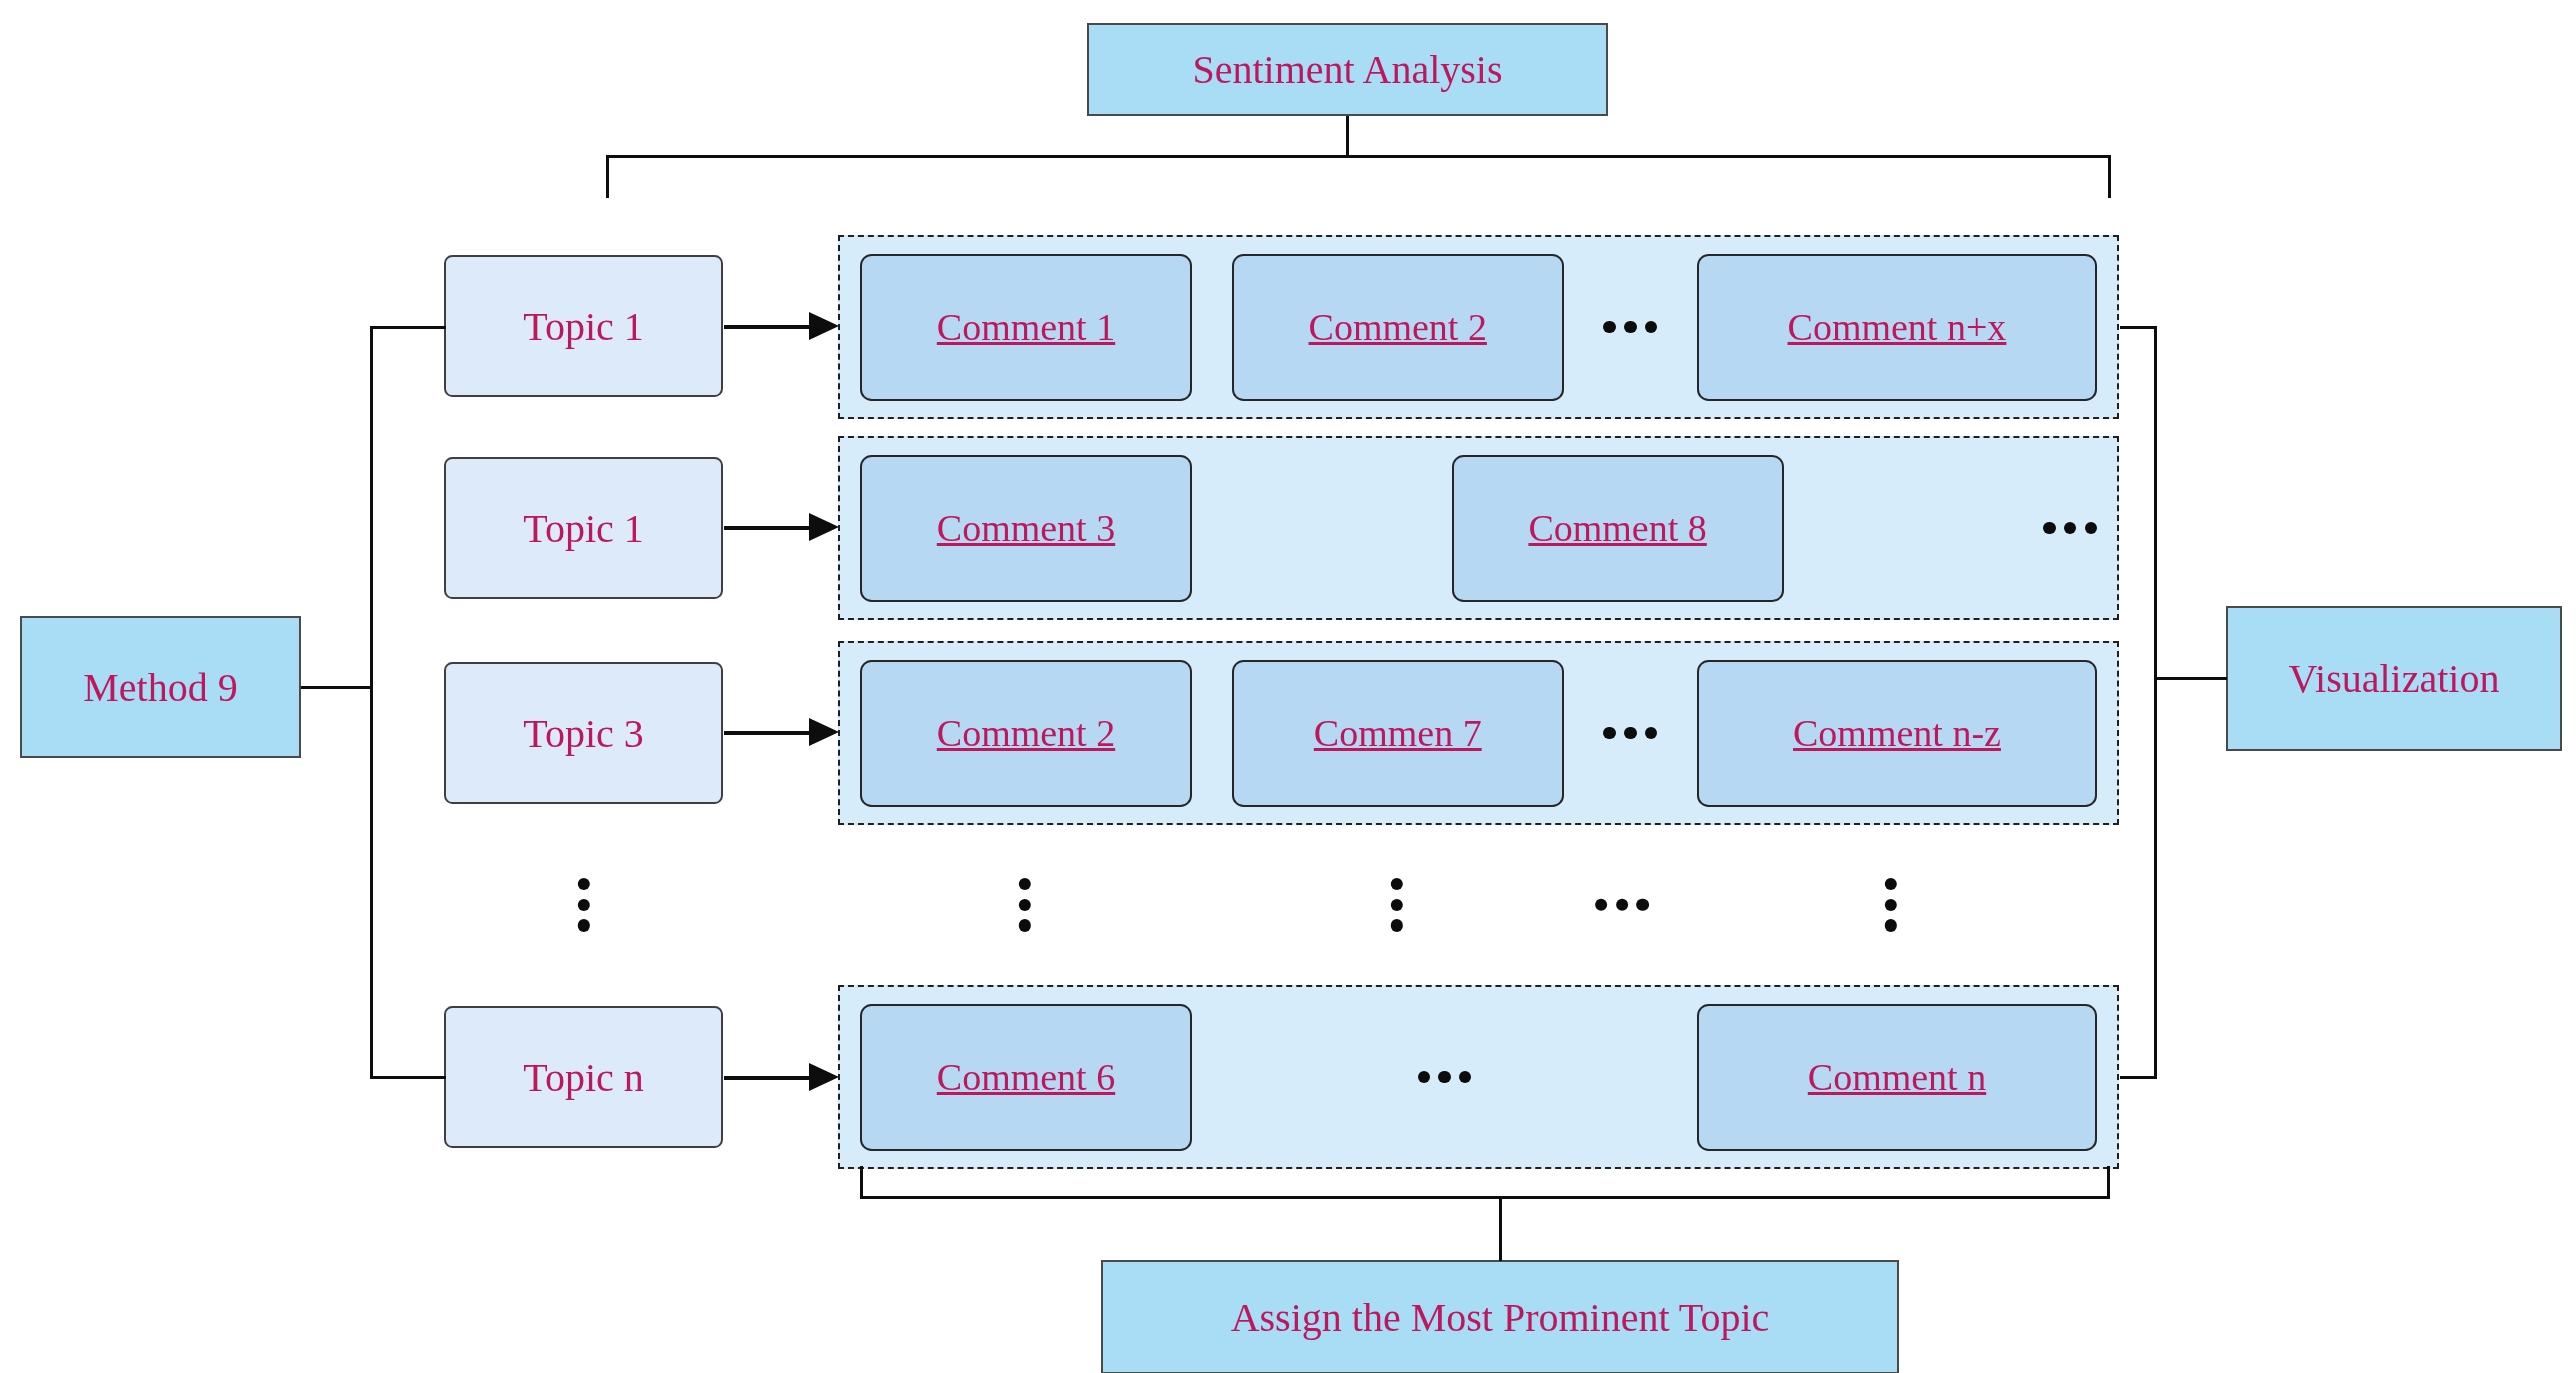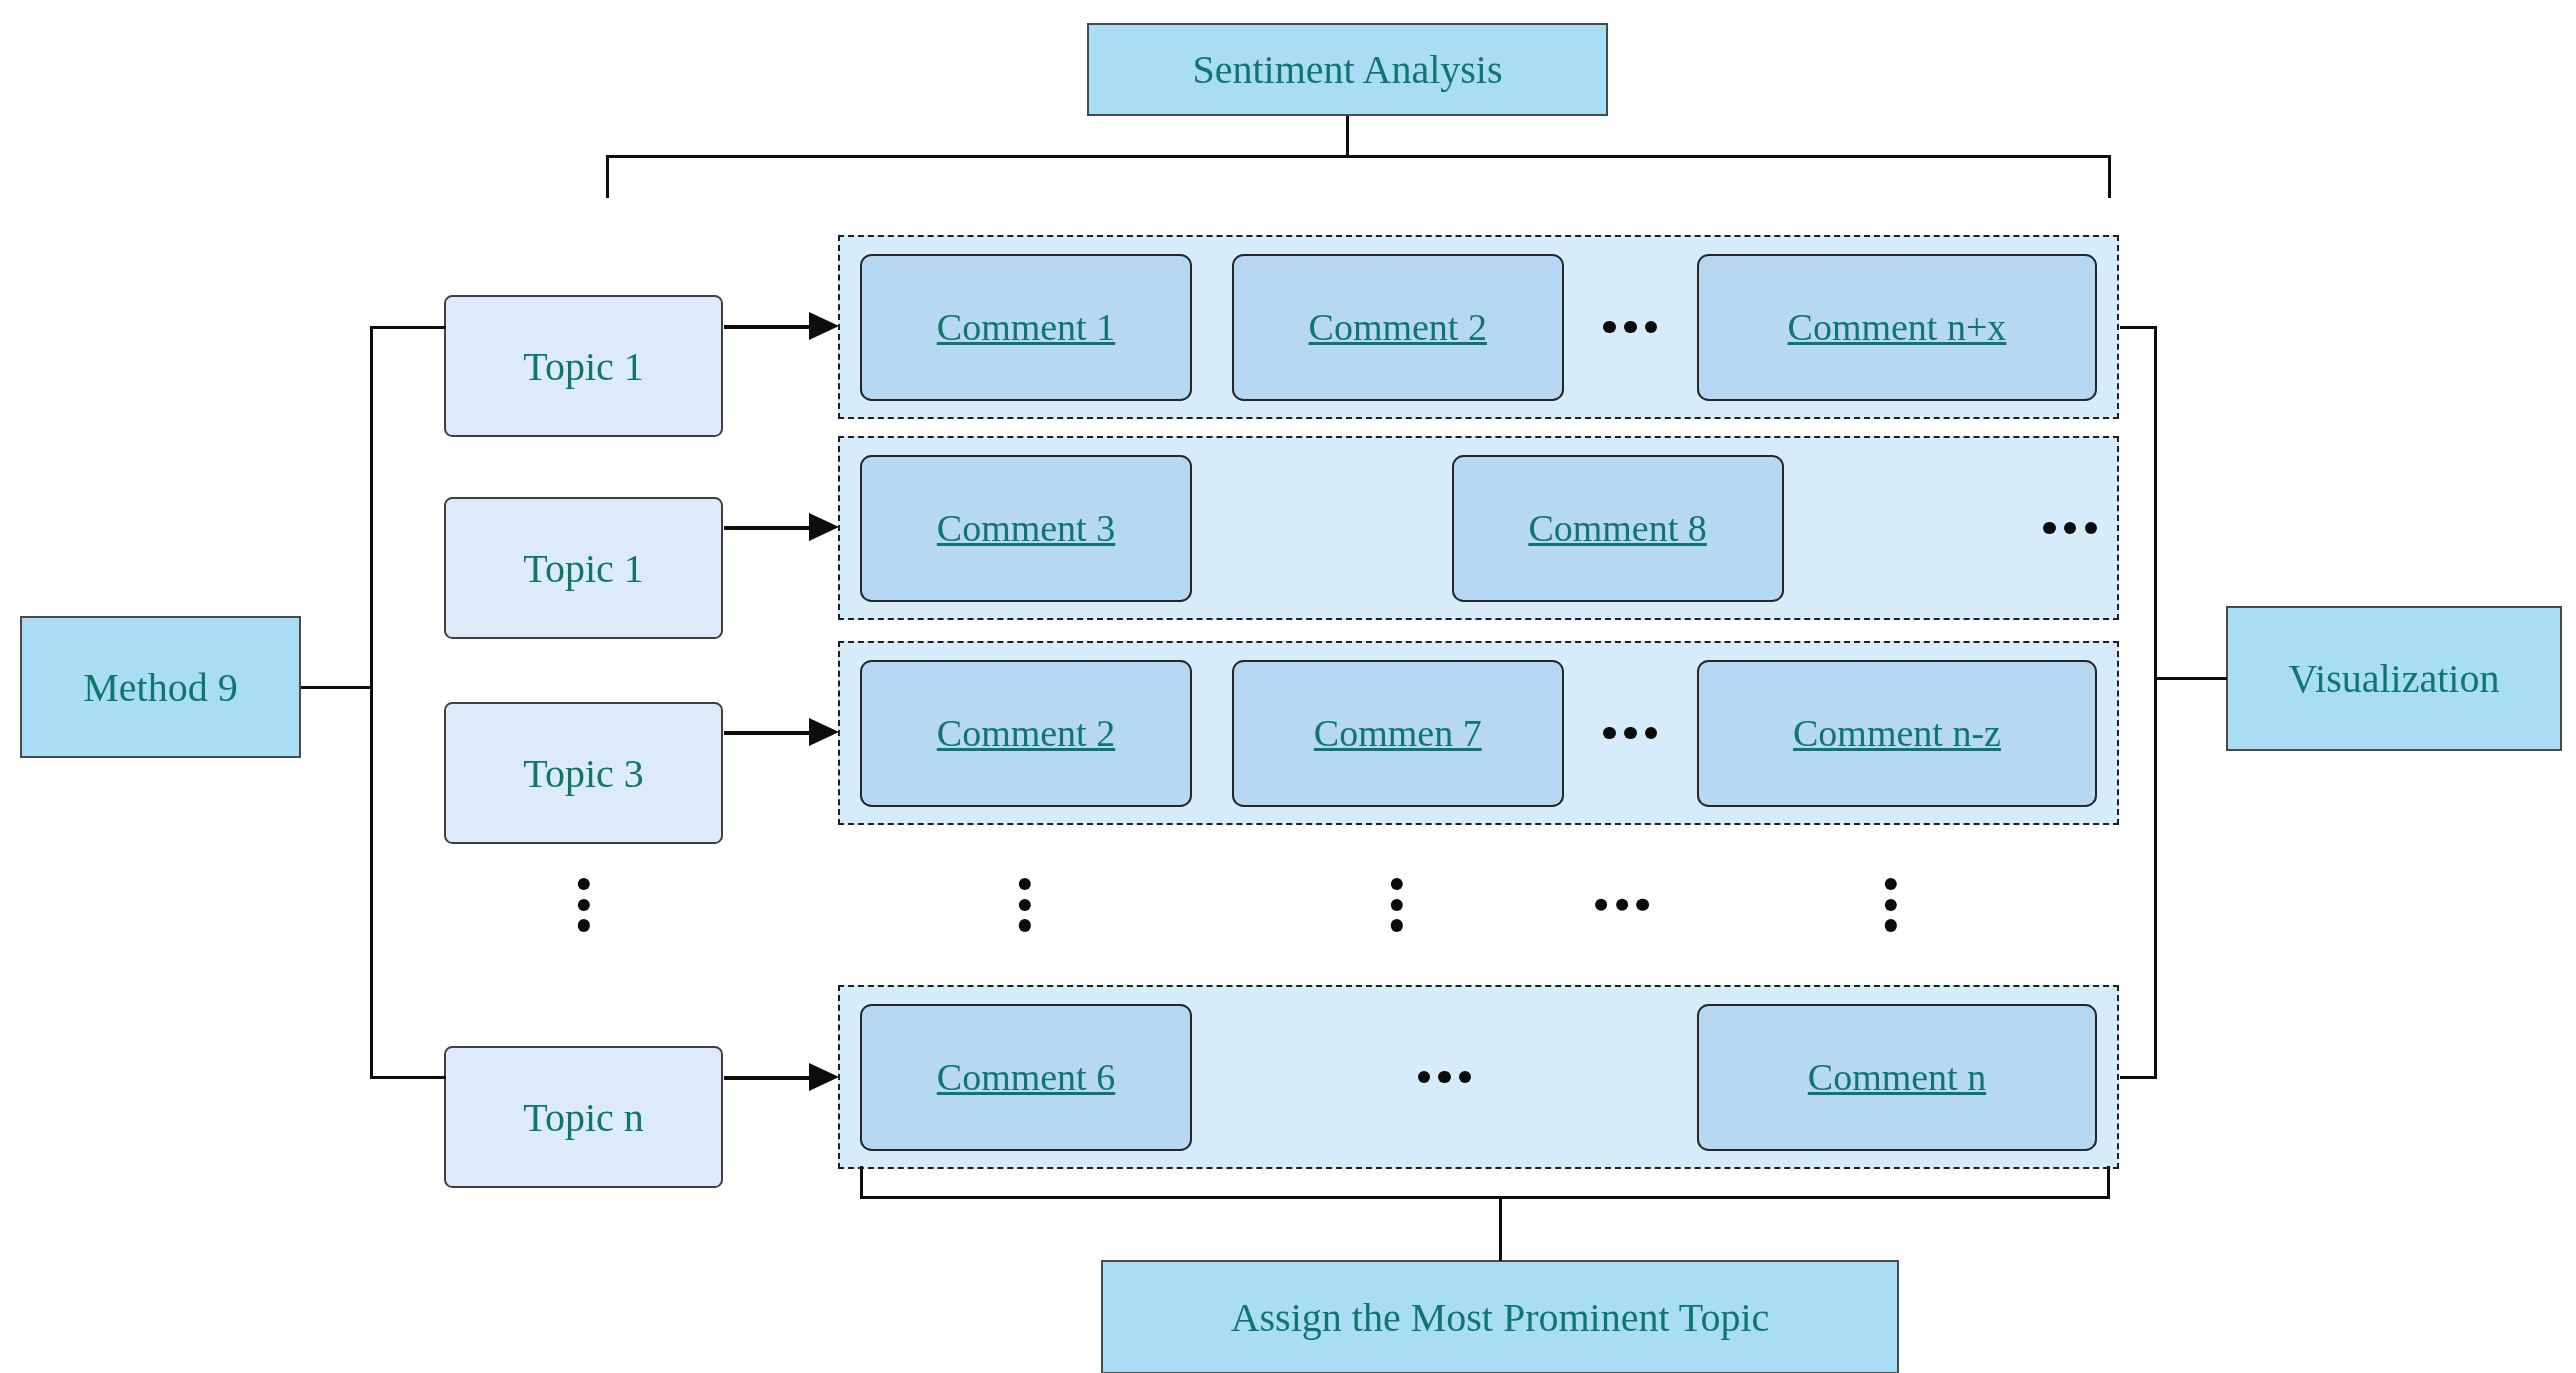--- a/index.html
+++ b/index.html
@@ -1,21 +1,21 @@
 <!DOCTYPE html>
 <html style="--label-box-fill: #a9dcf5; --topic-box-fill: #dceafa; --comment-box-fill: #b6d8f2; --row-fill: #d7ecfa; --line-color: #0d0d0d;font-size:13.2px"><head>
 <meta charset="utf-8">
 <style>
   html,body{margin:0;padding:0;background:#ffffff;}
   .canvas{
     position:relative;
     width:2576px;height:1373px;
     background:#ffffff;
     font-family:"Liberation Serif","DejaVu Serif",serif;
-    color:#0f766e;
+    color:#be185d;
     overflow:hidden;
   }
   
   .lbox{
     position:absolute;
     display:flex;align-items:center;justify-content:center;
     background:var(--label-box-fill,#a9dcf5);
     border:2.5px solid #4a4a4a;
     box-sizing:border-box;
     font-size:40px;
@@ -23,21 +23,20 @@
   }
   
   .tbox{
     position:absolute;
     width:279px;height:142px;
     display:flex;align-items:center;justify-content:center;
     background:var(--topic-box-fill,#dceafa);
     border:2.5px solid #3f3f3f;border-radius:8.3px;
     box-sizing:border-box;
     font-size:40px;
-    margin-top:40px;
   }
   
   .crow{
     position:absolute;left:838px;
     width:1281px;height:184px;
     background:var(--row-fill,#d7ecfa);
     border:2.5px dashed #1f1f1f;
     box-sizing:border-box;
     display:flex;align-items:center;justify-content:space-between;
     padding:0 20px;

